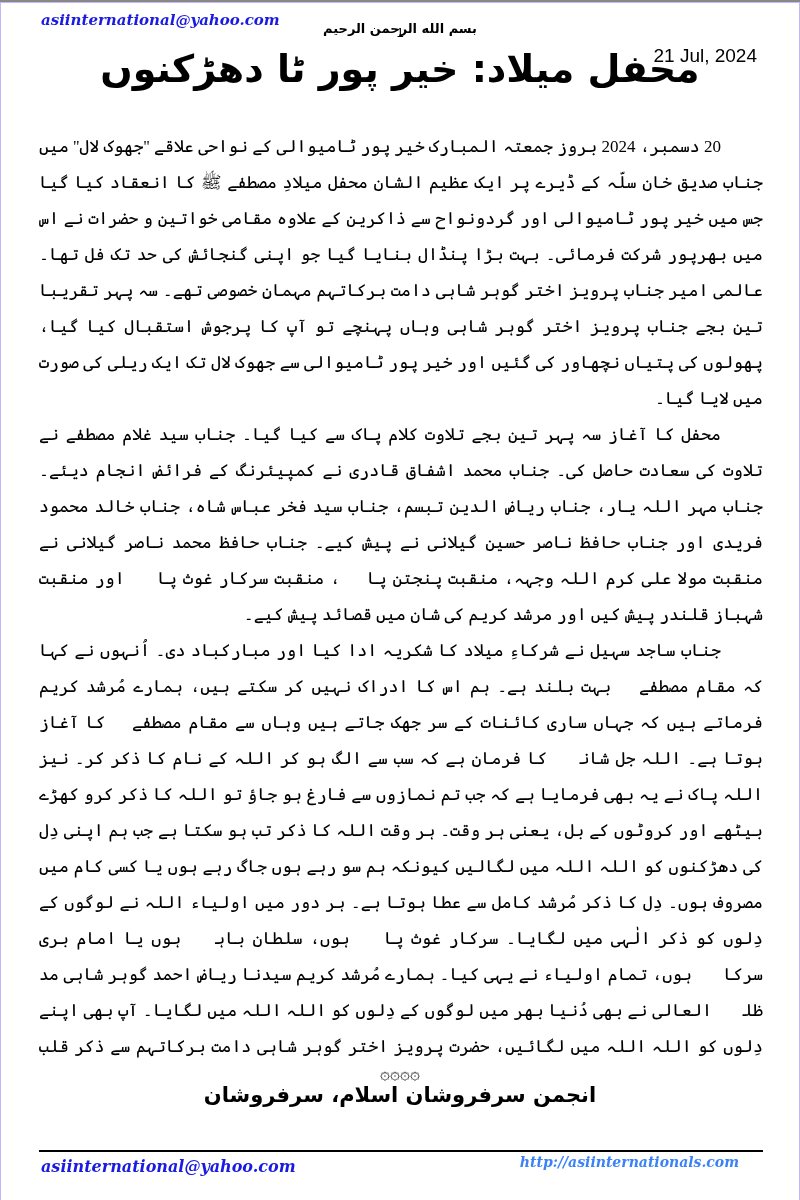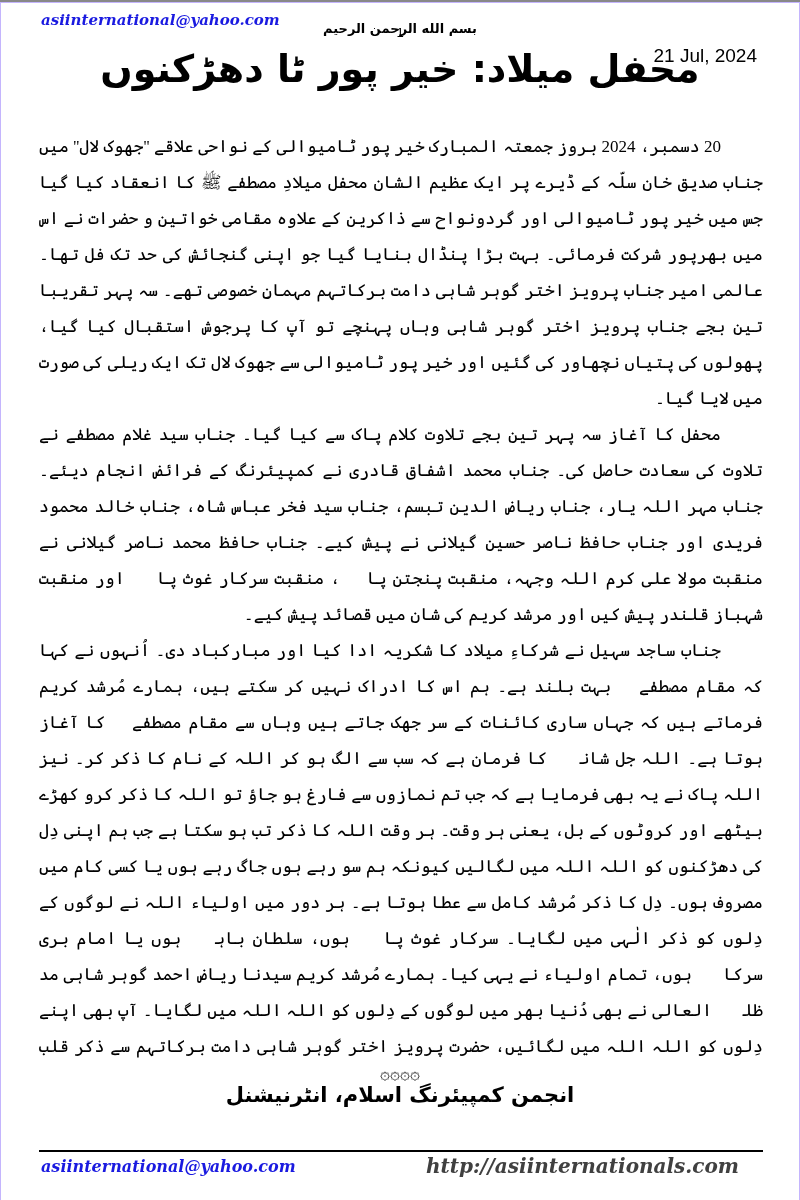--- a/index.html
+++ b/index.html
@@ -74,21 +74,21 @@
   .ftr-email{
     position:absolute;left:40px;top:1154px;
     font-family:"DejaVu Serif",serif;
     font-style:italic;font-weight:bold;
     font-size:16px;color:#1a1ae0;
   }
   .ftr-site{
     position:absolute;right:60px;top:1151px;
     font-family:"DejaVu Serif",serif;
     font-style:italic;font-weight:bold;
-    font-size:20px;color:#404040;
+    font-size:14px;color:#3b82f6;
   }
 </style>
 </head>
 <body>
 
 <div class="page">
 
   <div class="hdr-email">asiinternational@yahoo.com</div>
 
   <div class="bismillah">بسم الله الرحمن الرحيم</div>
@@ -101,21 +101,21 @@
 
   <div class="body-text">
     <p>20 دسمبر، 2024 بروز جمعتہ المبارک خیر پور ٹامیوالی کے نواحی علاقے ''جھوک لال'' میں جناب صدیق خان سلّہ کے ڈیرے پر ایک عظیم الشان محفل میلادِ مصطفٰے ﷺ کا انعقاد کیا گیا جس میں خیر پور ٹامیوالی اور گردونواح سے ذاکرین کے علاوہ مقامی خواتین و حضرات نے اس میں بھرپور شرکت فرمائی۔ بہت بڑا پنڈال بنایا گیا جو اپنی گنجائش کی حد تک فل تھا۔ عالمی امیر جناب پرویز اختر گوہر شاہی دامت برکاتہم مہمانِ خصوصی تھے۔ سہ پہر تقریبا تین بجے جناب پرویز اختر گوہر شاہی وہاں پہنچے تو آپ کا پرجوش استقبال کیا گیا، پھولوں کی پتیاں نچھاور کی گئیں اور خیر پور ٹامیوالی سے جھوک لال تک ایک ریلی کی صورت میں لایا گیا۔</p>
     <p>محفل کا آغاز سہ پہر تین بجے تلاوت کلام پاک سے کیا گیا۔ جناب سید غلام مصطفٰے نے تلاوت کی سعادت حاصل کی۔ جناب محمد اشفاق قادری نے کمپیئرنگ کے فرائض انجام دیئے۔ جناب مہر اللہ یار، جناب ریاض الدین تبسم، جناب سید فخر عباس شاہ، جناب خالد محمود فریدی اور جناب حافظ ناصر حسین گیلانی نے پیش کیے۔ جناب حافظ محمد ناصر گیلانی نے منقبت مولا علی کرم اللہ وجہہ، منقبت پنجتن پاکؑ، منقبت سرکار غوث پاکؒ اور منقبت شہباز قلندر پیش کیں اور مرشد کریم کی شان میں قصائد پیش کیے۔</p>
     <p>جناب ساجد سہیل نے شرکاءِ میلاد کا شکریہ ادا کیا اور مبارکباد دی۔ اُنہوں نے کہا کہ مقام مصطفٰے ﷺ بہت بلند ہے۔ ہم اس کا ادراک نہیں کر سکتے ہیں، ہمارے مُرشد کریم فرماتے ہیں کہ جہاں ساری کائنات کے سر جھک جاتے ہیں وہاں سے مقام مصطفٰے ﷺ کا آغاز ہوتا ہے۔ اللہ جل شانہٗ کا فرمان ہے کہ سب سے الگ ہو کر اللہ کے نام کا ذکر کر۔ نیز اللہ پاک نے یہ بھی فرمایا ہے کہ جب تم نمازوں سے فارغ ہو جاؤ تو اللہ کا ذکر کرو کھڑے بیٹھے اور کروٹوں کے بل، یعنی ہر وقت۔ ہر وقت اللہ کا ذکر تب ہو سکتا ہے جب ہم اپنی دِل کی دھڑکنوں کو اللہ اللہ میں لگالیں کیونکہ ہم سو رہے ہوں جاگ رہے ہوں یا کسی کام میں مصروف ہوں۔ دِل کا ذکر مُرشد کامل سے عطا ہوتا ہے۔ ہر دور میں اولیاء اللہ نے لوگوں کے دِلوں کو ذکر الٰہی میں لگایا۔ سرکار غوث پاکؒ ہوں، سلطان باہوؒ ہوں یا امام بری سرکارؒ ہوں، تمام اولیاء نے یہی کیا۔ ہمارے مُرشد کریم سیدنا ریاض احمد گوہر شاہی مد ظلہٗ العالی نے بھی دُنیا بھر میں لوگوں کے دِلوں کو اللہ اللہ میں لگایا۔ آپ بھی اپنے دِلوں کو اللہ اللہ میں لگائیں، حضرت پرویز اختر گوہر شاہی دامت برکاتہم سے ذکر قلب حاصل کریں تا کہ ہر وقت اور ہر حالت میں آپ کا ذکر چلتا رہے گا۔ جناب پرویز اختر گوہر شاہی نے شرکاء کو اجتماعی طور پر ذکر قلب کا اذن عطا کیا۔</p>
 
   </div>
 
   <div class="ornaments">۞۞۞۞</div>
 
-  <div class="org-name">انجمن کمپیئرنگ اسلام، انٹرنیشنل</div>
+  <div class="org-name">انجمن سرفروشان اسلام، سرفروشان</div>
 
   <div class="footer-rule"></div>
 
   <div class="ftr-email">asiinternational@yahoo.com</div>
 
   <div class="ftr-site">http://asiinternationals.com</div>
 
 </div>
 
 </body></html>

